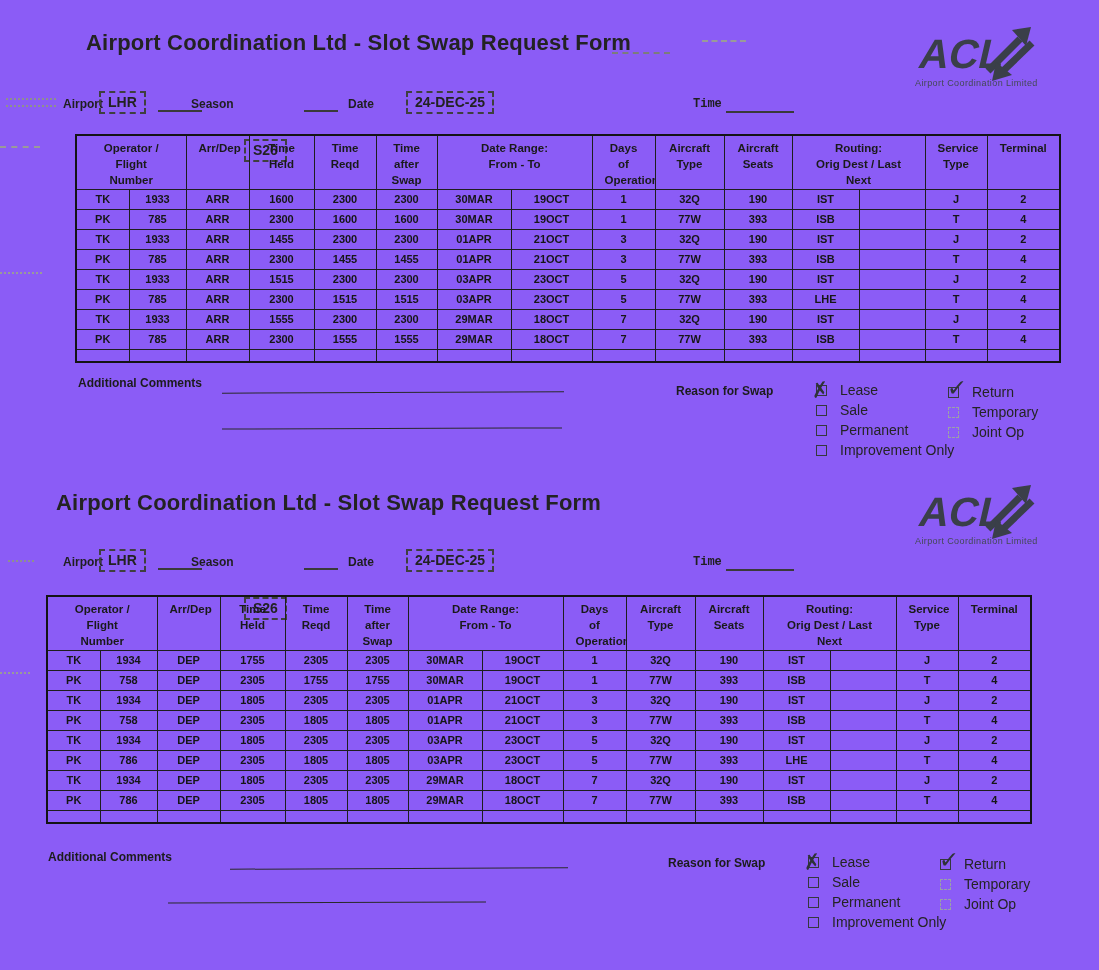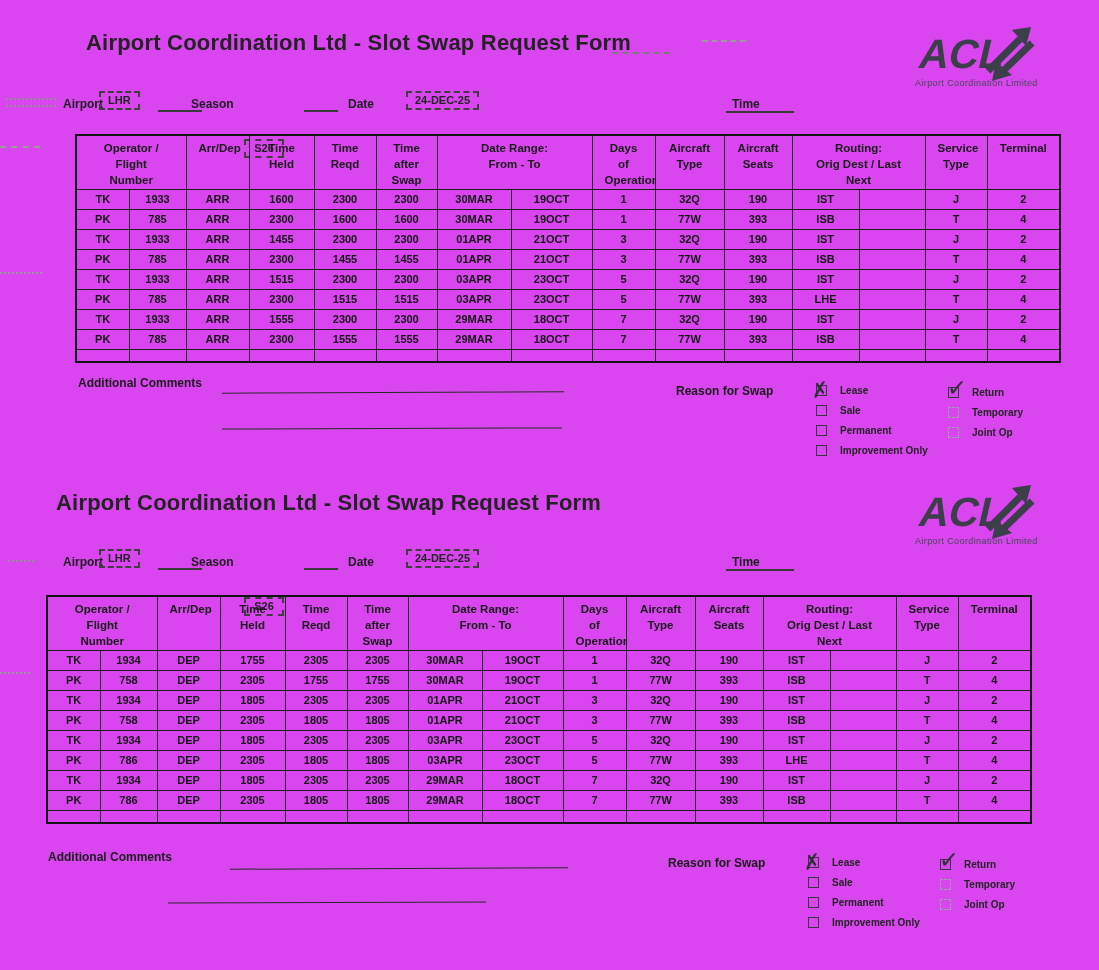--- a/index.html
+++ b/index.html
@@ -1,34 +1,34 @@
 <!DOCTYPE html>
 <html><head>
 <meta charset="utf-8">
 <style>
   * { box-sizing: border-box; }
   body { margin:0; background:#ffffff; font-family:"Liberation Sans", sans-serif; }
-  .page { position:relative; width:1099px; height:970px; background:#d946ef; color:#1c1c1c; overflow:hidden; }
+  .page { position:relative; width:1099px; height:970px; background:#8b5cf6; color:#1c1c1c; overflow:hidden; }
 
   .form { position:absolute; left:0; width:1099px; height:458px; }
   .form--one { top:0; }
   .form--two { top:458px; }
 
   .form-title { position:absolute; top:30px; left:86px; margin:0; font-size:22px; font-weight:700; color:#232323; letter-spacing:.2px; }
   .form--two .form-title { left:56px; top:32px; }
 
   .logo { position:absolute; top:24px; right:48px; width:160px; height:66px; }
 
   .f-label { position:absolute; top:97px; font-size:12px; font-weight:700; color:#1f1f1f; }
-  .f-value { position:absolute; top:91px; border:2px dashed #3f3f3f; padding:1px 7px 2px; font-size:11px; font-weight:700; color:#222; min-width:40px; text-align:center; }
+  .f-value { position:absolute; top:91px; border:2px dashed #3f3f3f; padding:1px 7px 2px; font-size:14px; font-weight:700; color:#222; min-width:40px; text-align:center; }
   .f-tail { position:absolute; top:110px; border-bottom:2px solid #3a3a3a; }
   .lbl-airport { left:63px; } .val-airport { left:99px; } .tail-airport { left:158px; width:44px; }
   .lbl-season  { left:191px; } .val-season { left:244px;margin-top:48px; } .tail-season { left:304px; width:34px; }
   .lbl-date    { left:348px; } .val-date { left:406px; }
-  .lbl-time    { left:732px; } .tail-time { left:726px; width:68px; top:111px; }
+  .lbl-time    { left:693px;font-family:Liberation Mono, monospace; } .tail-time { left:726px; width:68px; top:111px; }
 
   .slot-table { position:absolute; top:134px; left:75px; width:984px; border-collapse:collapse; table-layout:fixed; border:2.5px solid #141414; }
   .form--two .slot-table { left:46px; top:137px; }
   .slot-table th, .slot-table td { border:1.5px solid #1e1e1e; overflow:hidden; }
   .slot-table th { font-size:11.5px; font-weight:700; text-align:center; vertical-align:top; padding:4px 12px 0; height:54px; white-space:pre-line; line-height:1.4; color:#1a1a1a; }
   .slot-table td { font-size:11px; font-weight:700; text-align:center; height:20px; padding:0 2px; color:#161616; }
   .slot-table tbody tr:last-child td { height:13px; }
 
   .comments-label { position:absolute; top:376px; left:78px; font-size:12px; font-weight:700; }
   .form--two .comments-label { top:392px; left:48px; }
@@ -40,21 +40,21 @@
 
   .reason { position:absolute; top:380px; left:676px; width:410px; height:95px;text-align:right; }
   .form--two .reason { top:394px; left:668px; }
   .reason-title { position:absolute; top:4px; left:0; font-size:12px; font-weight:700; }
   .reason-col { position:absolute; top:0; }
   .reason-col--left { left:140px; }
   .reason-col--right { left:272px; top:2px; }
   .reason-item { display:flex; align-items:center; height:20px; }
   .cbx { position:relative; display:inline-block; width:11px; height:11px; border:1.6px solid #35383d; margin-right:13px; flex:none; }
   .reason-col--right .cbx:not(.checked) { border-color:#9ba1a8; border-style:dashed; }
-  .reason-label { font-size:10px; font-weight:700; color:#242424; white-space:nowrap; }
+  .reason-label { font-size:14px; font-weight:400; color:#242424; white-space:nowrap; }
   .mark { position:absolute; color:#2e3238; font-weight:400; line-height:1; }
   .mark-x { font-size:21px; top:-7px; left:-6px; transform:rotate(-8deg); }
   .mark-check { font-size:24px; top:-12px; left:-2px; transform:rotate(3deg); }
 
   .artifact { position:absolute; pointer-events:none; height:0; }
   .art-a { left:6px; top:98px; width:50px; height:9px; border-top:2px dotted #8f8f8f; border-bottom:2px dotted #8f8f8f; }
   .art-b { left:612px; top:52px; width:58px; border-bottom:2px dashed #7c7c7c; }
   .art-b2 { left:702px; top:40px; width:44px; border-bottom:2px dashed #9a9a9a; }
   .art-c { left:0; top:146px; width:40px; border-top:2px dashed #9a9a9a; }
   .art-d { left:0; top:272px; width:42px; border-top:2px dotted #9a9a9a; }

